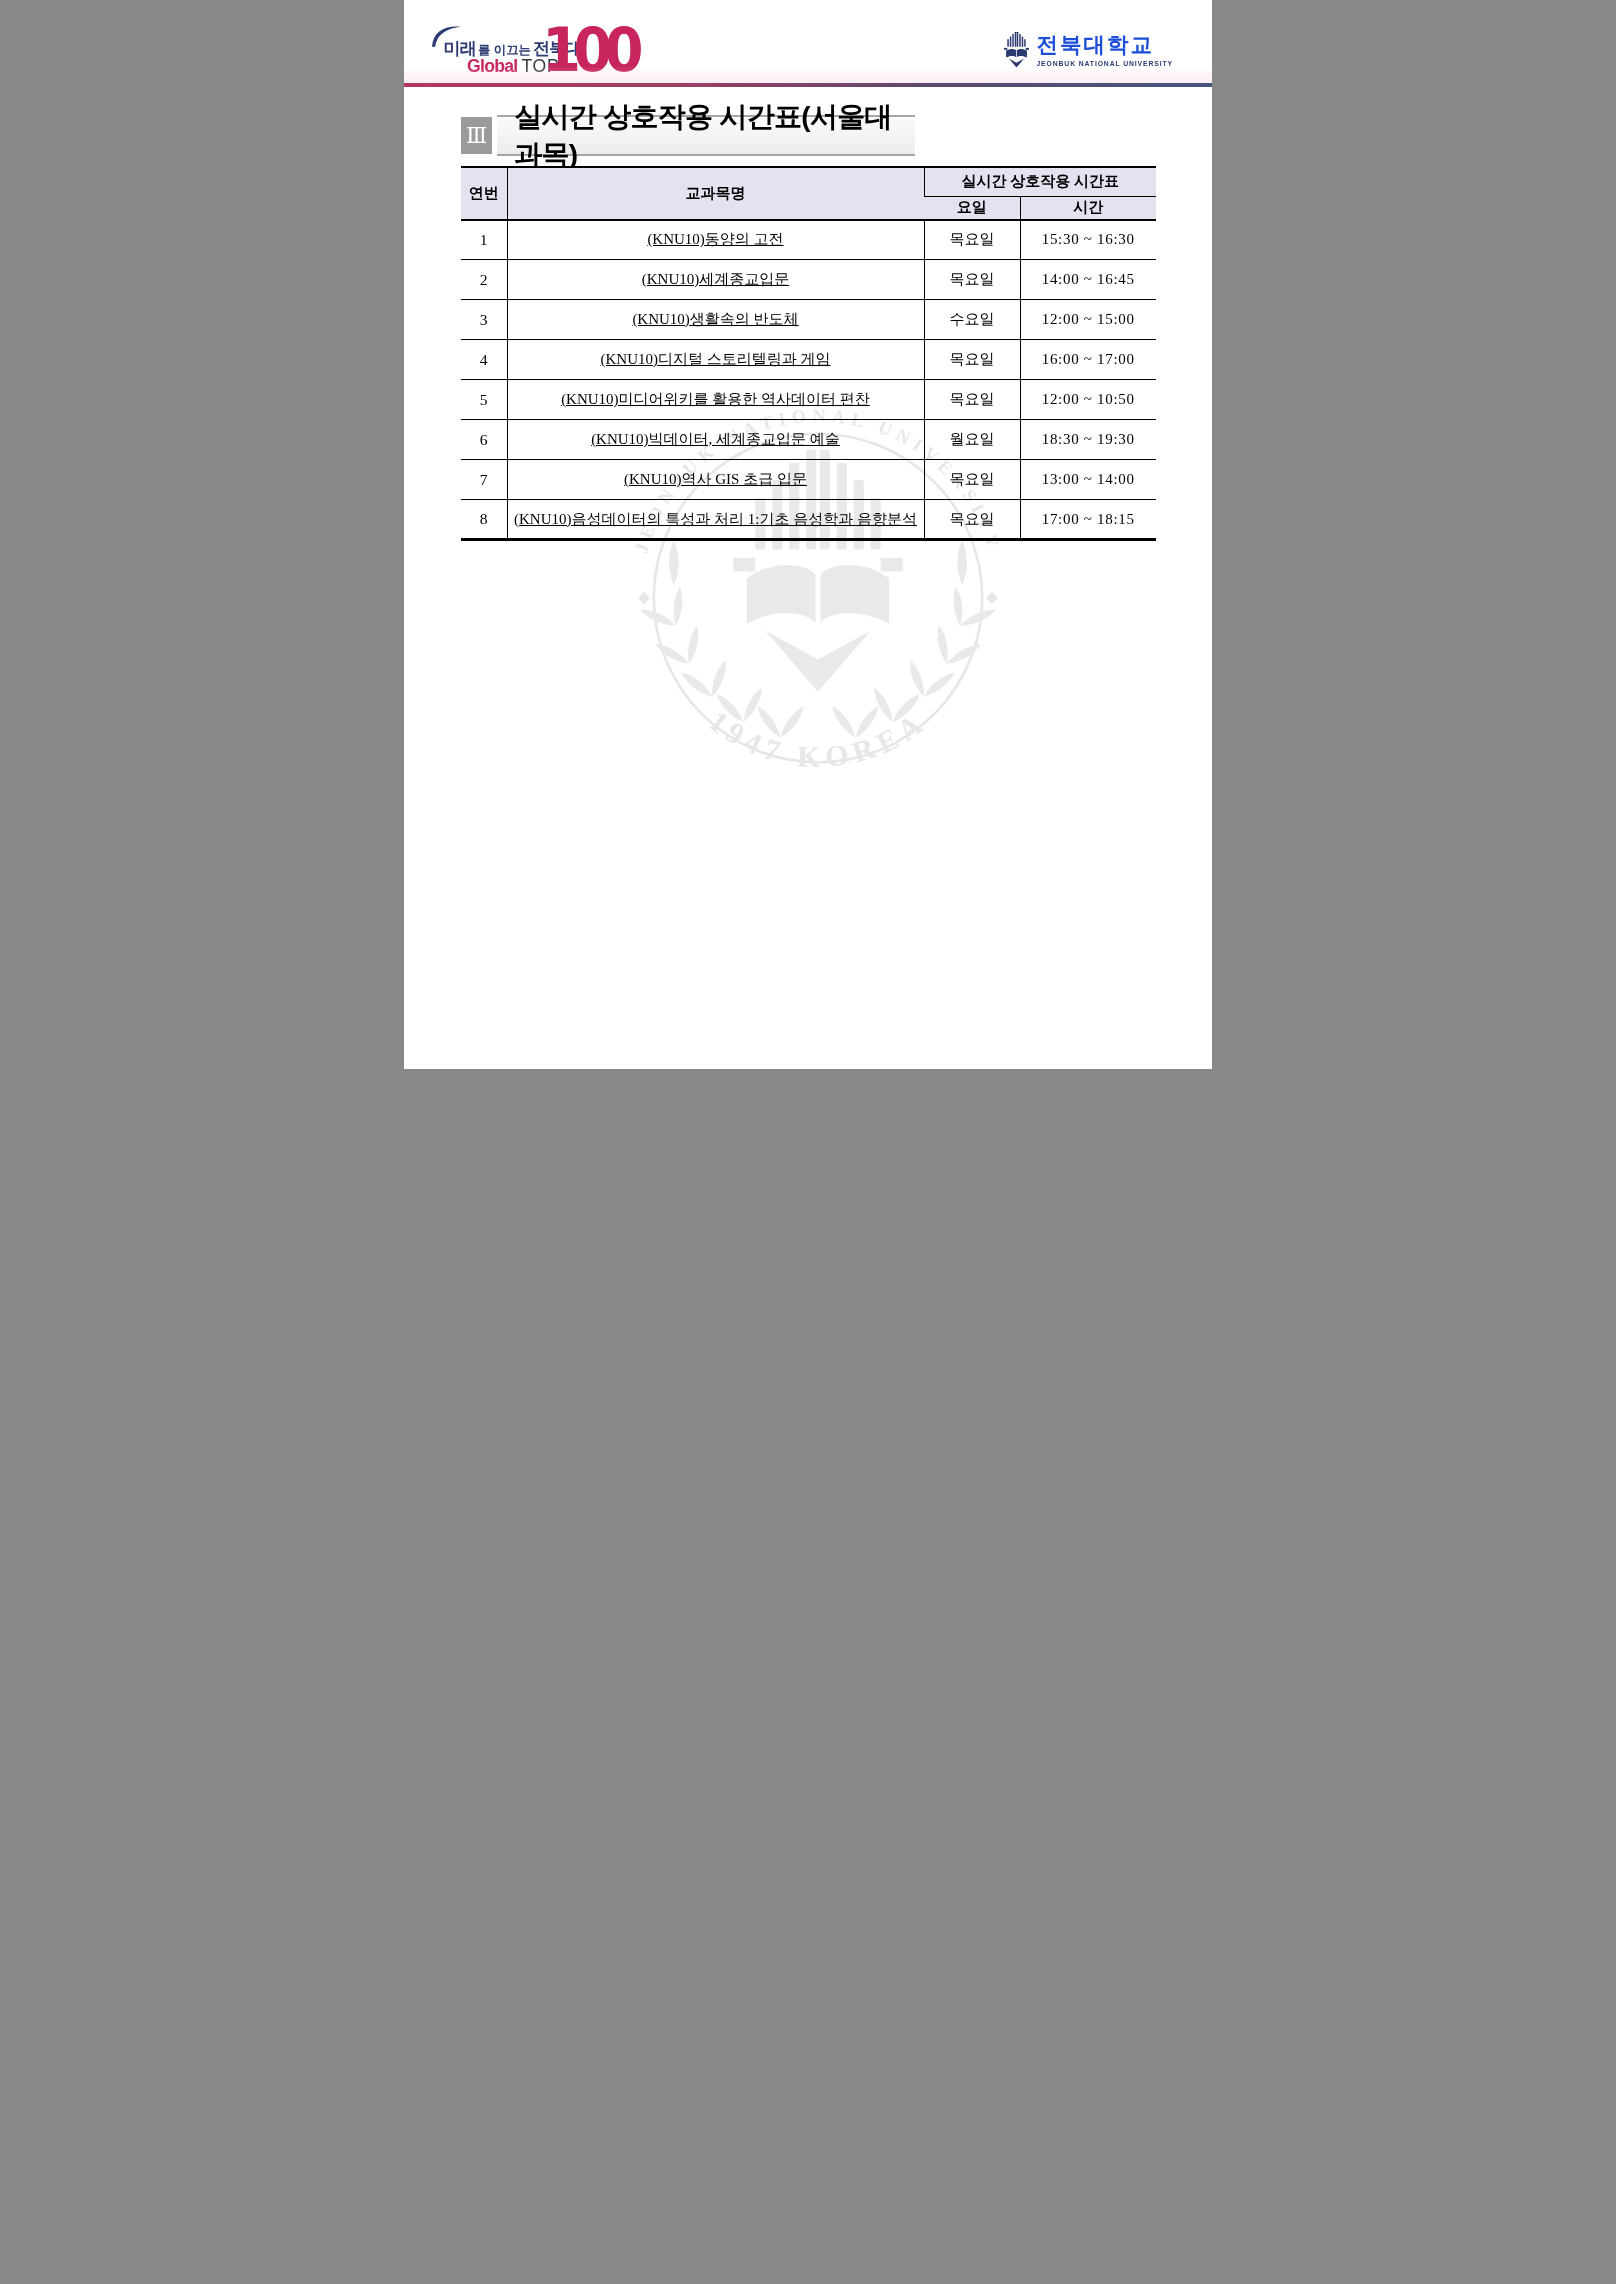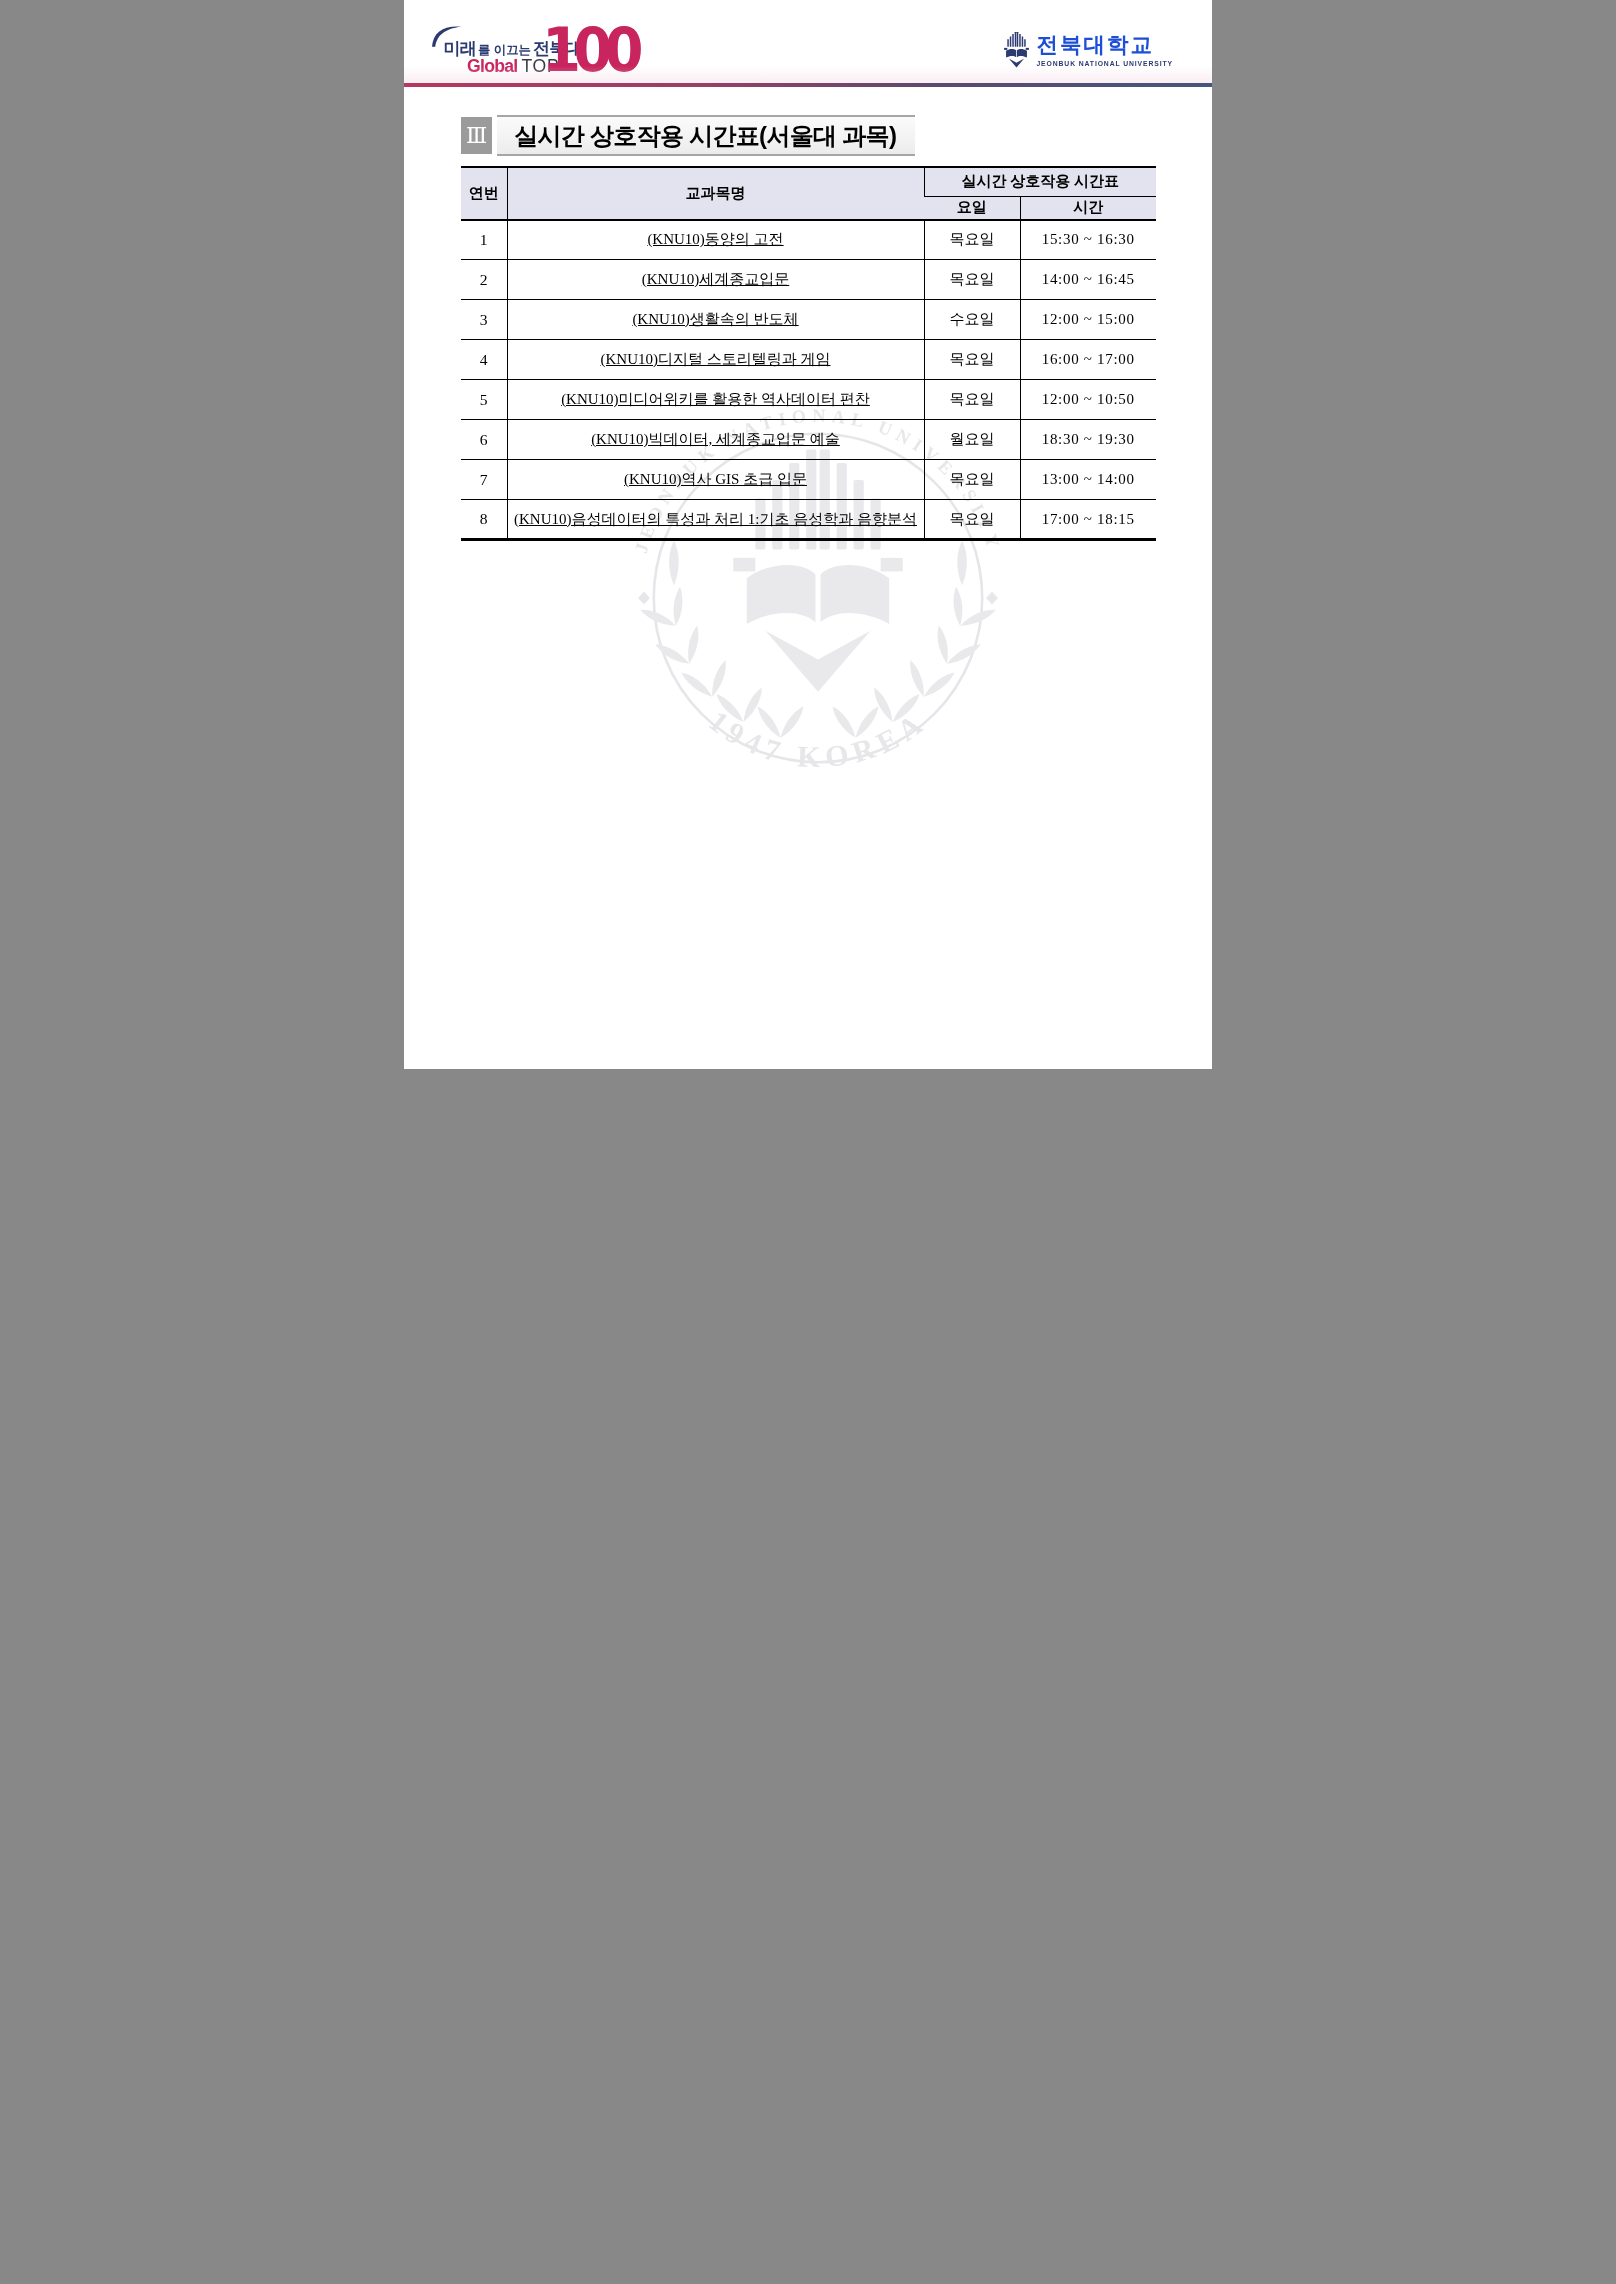--- a/index.html
+++ b/index.html
@@ -42,21 +42,21 @@
   .main{position:relative;padding:115px 55px 0 57px;}
   .sect{display:flex;align-items:stretch;height:41px;}
   .sect-num{flex:0 0 31px;height:37px;margin-top:2px;background:#9b9b9b;
     display:flex;align-items:center;justify-content:center;
     color:#fff;font-size:22px;font-family:"DejaVu Serif","DejaVu Sans",serif;}
   .sect-titlebox{margin-left:5.2px;width:418px;
     border-top:2.6px solid #a6a6a6;border-bottom:2.6px solid #a6a6a6;
     background:linear-gradient(180deg,#fbfbfb,#ececec);
     display:flex;align-items:center;padding-left:17px;box-sizing:border-box;}
   .sect-title{font-family:"Liberation Sans","DejaVu Sans",sans-serif;
-    font-size:24px;font-weight:800;letter-spacing:-0.7px;color:#000;}
+    font-size:28px;font-weight:800;letter-spacing:-0.7px;color:#000;}
   
   .tblwrap{position:relative;z-index:1;margin-top:10px;}
   table.tt{border-collapse:collapse;width:695px;table-layout:fixed;
     border-top:2.6px solid #000;border-bottom:3.3px solid #000;background:transparent;}
   .tt col.c-no{width:46px;} .tt col.c-course{width:417px;}
   .tt col.c-day{width:96px;} .tt col.c-time{width:136px;}
   .tt th{background:#e3e3f0;font-weight:700;font-size:15px;text-align:center;vertical-align:middle;}
   .tt th,.tt td{border-left:0.7px solid #000;padding:0 3.9px;box-sizing:border-box;}
   .tt th:first-child,.tt td:first-child{border-left:none;}
   .tt thead tr.h1{height:29px;}

